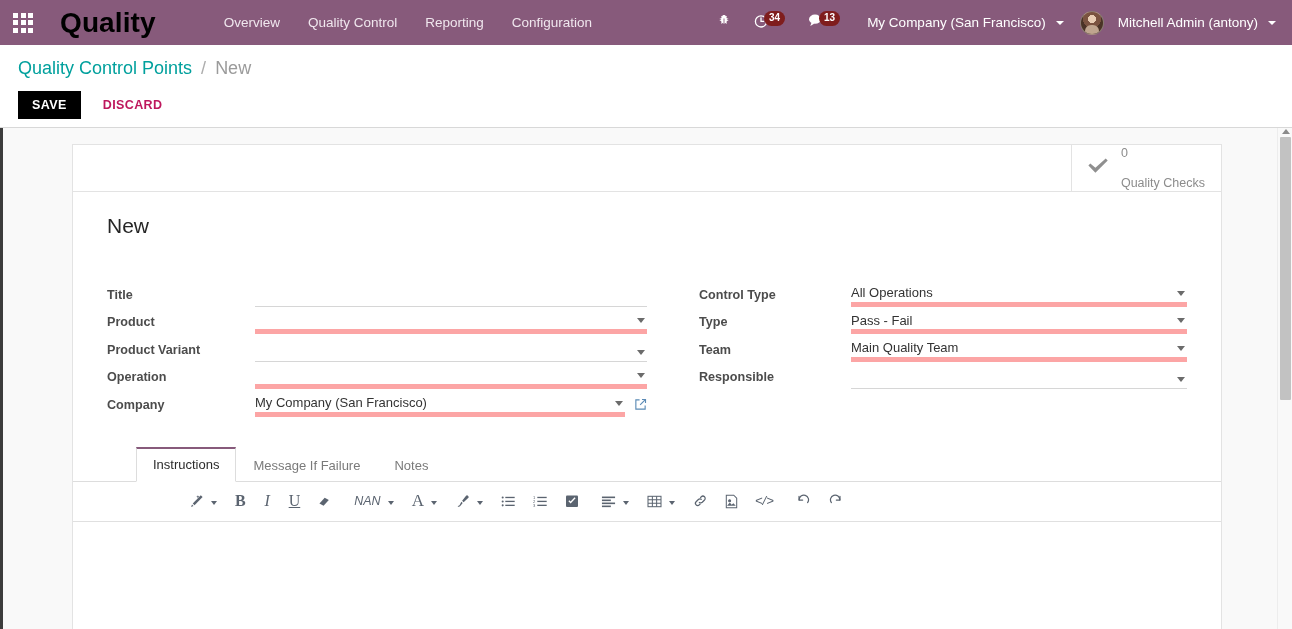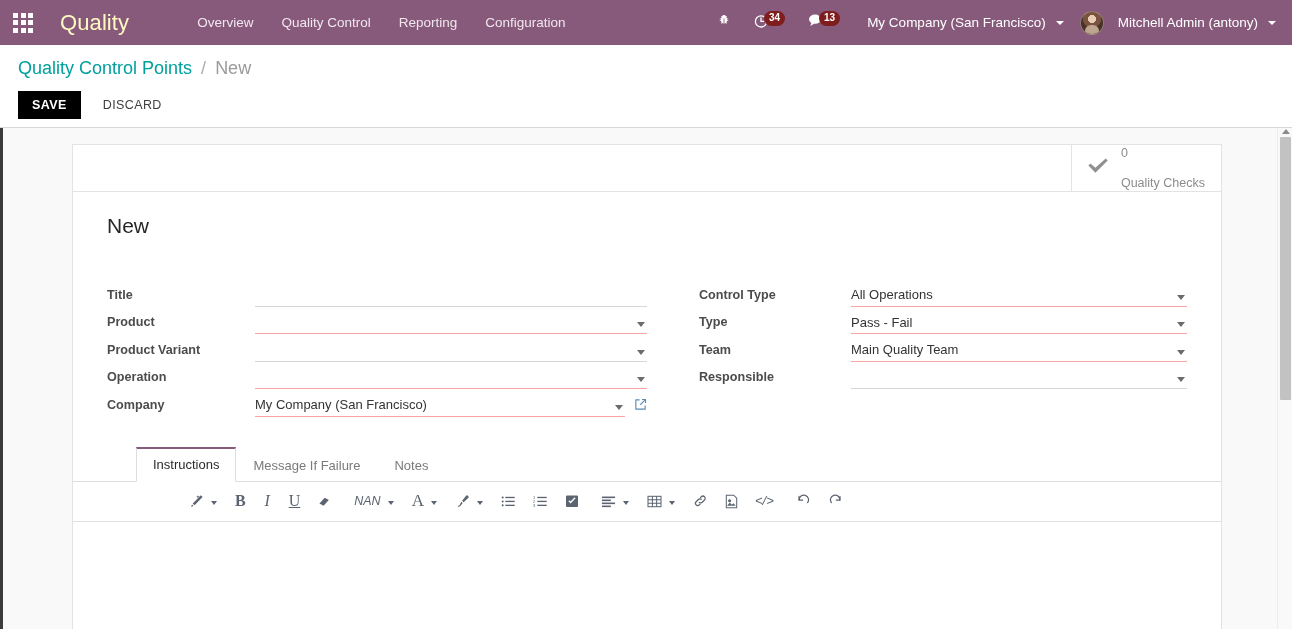--- a/index.html
+++ b/index.html
@@ -27,23 +27,23 @@
   }
   .apps-grid {
     display: grid;
     grid-template-columns: repeat(3, 5px);
     grid-template-rows: repeat(3, 5px);
     gap: 2.5px;
   }
   .apps-grid i { background: #ffffff; display: block; width: 5px; height: 5px; }
 
   .brand {
-    font-size: 22px;
-    font-weight: normal;
-    color: #fef9c3;
+    font-size: 28px;
+    font-weight: bold;
+    color: #000000;
     padding: 0 10px 0 14px;
     letter-spacing: 0.1px;
     white-space: nowrap;
   }
 
   .menu-items { display: flex; align-items: center; margin-left: 44px; }
   .menu-item {
     color: #f0e7ee;
     font-size: 13.5px;
     padding: 6px 14px;
@@ -139,24 +139,24 @@
     border: none;
     font-size: 12.5px;
     font-weight: bold;
     letter-spacing: 0.4px;
     padding: 7px 14px;
     cursor: pointer;
     font-family: "Liberation Sans", sans-serif;
   }
   .btn-discard {
     background: transparent;
-    color: #404040;
+    color: #be185d;
     border: none;
     font-size: 12.5px;
-    font-weight: normal;
+    font-weight: bold;
     letter-spacing: 0.4px;
     padding: 7px 14px;
     margin-left: 8px;
     cursor: pointer;
     font-family: "Liberation Sans", sans-serif;
   }
 
   
   .content-wrap {
     position: relative;
@@ -241,21 +241,21 @@
   }
   .field-line {
     flex: 1;
     border-bottom: 1px solid #d6d6d6;
     height: 22px;
     display: flex;
     align-items: center;
     padding-right: 16px;
     position: relative;
   }
-  .field-line.required { border-bottom: 1px solid #fca5a5; }
+  .field-line.required { border-bottom: 5px solid #fca5a5; }
   .field-value {
     font-size: 13px;
     color: #333333;
     line-height: 16px;
     white-space: nowrap;
     overflow: hidden;
   }
   .field-caret {
     position: absolute;
     right: 2px;

